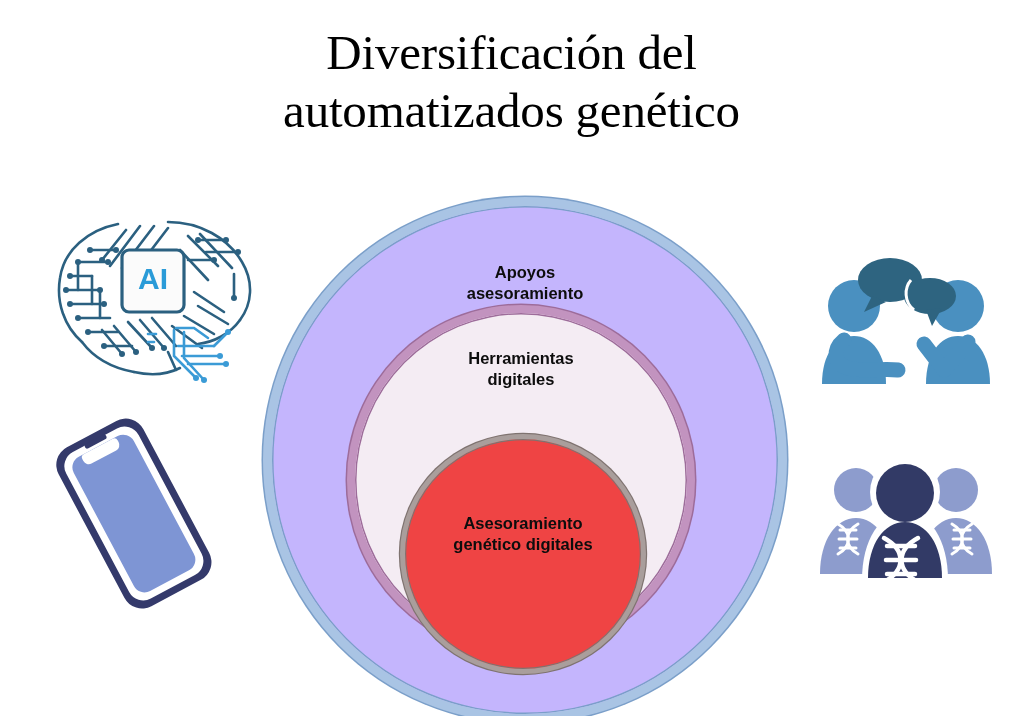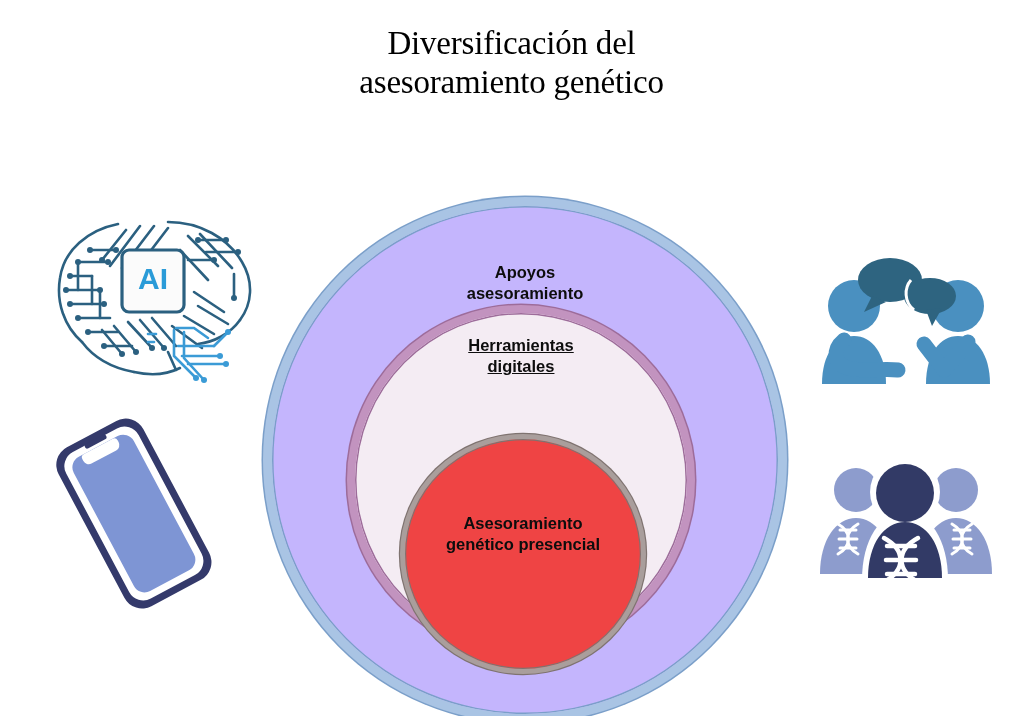--- a/index.html
+++ b/index.html
@@ -16,21 +16,21 @@
   }
 
   
   #title {
     position: absolute;
     left: 0;
     top: 24px;
     width: 1023px;
     text-align: center;
     font-family: "Liberation Serif", serif;
-    font-size: 33px;
+    font-size: 49px;
     line-height: 1.18;
     color: #000000;
     letter-spacing: -0.2px;
   }
   #title .line { display: block; }
 
   
   #venn {
     position: absolute;
     left: 263px;
@@ -85,39 +85,39 @@
     width: 100%;
     text-align: center;
     font-family: "Liberation Sans", sans-serif;
     font-weight: bold;
     font-size: 16.5px;
     line-height: 1.28;
     color: #0d0d0d;
     pointer-events: none;
   }
   #label-outer { left: 0; top: 56px; }
-  #label-middle { left: 0; top: 22px; text-decoration: underline; }
+  #label-middle { left: 0; top: 35px; }
   #label-inner { left: 0; top: 74px; }
   .ring-label span { display: block; }
 
   
   .icon-box { position: absolute; }
   #icon-ai      { left: 48px;  top: 206px; width: 220px; height: 190px; }
   #icon-phone   { left: 44px;  top: 408px; width: 178px; height: 212px; }
   #icon-talk    { left: 806px; top: 258px; width: 198px; height: 142px; }
   #icon-group   { left: 806px; top: 450px; width: 198px; height: 152px; }
 
   svg { display: block; width: 100%; height: 100%; }
 </style>
 </head>
 <body>
 
 <div id="title">
   <span class="line">Diversificación del</span>
-  <span class="line">asesoramiento genético</span>
+  <span class="line">automatizados genético</span>
 </div>
 
 <div id="venn">
 
   <div id="ring-outer" class="ring">
     <div id="label-outer" class="ring-label">
       <span>Apoyos</span>
       <span>asesoramiento</span>
     </div>
   </div>
@@ -125,21 +125,21 @@
   <div id="ring-middle" class="ring">
     <div id="label-middle" class="ring-label">
       <span>Herramientas</span>
       <span>digitales</span>
     </div>
   </div>
 
   <div id="ring-inner" class="ring">
     <div id="label-inner" class="ring-label">
       <span>Asesoramiento</span>
-      <span>genético presencial</span>
+      <span>genético digitales</span>
     </div>
   </div>
 
 </div>
 
 <div class="icon-box" id="icon-ai">
   <svg viewBox="0 0 220 190" xmlns="http://www.w3.org/2000/svg">
     <g stroke="#2b6080" stroke-width="2.6" fill="none" stroke-linecap="round">
 
       <path d="M70 18 C40 24 16 44 12 72 C8 96 16 120 34 136"></path>

